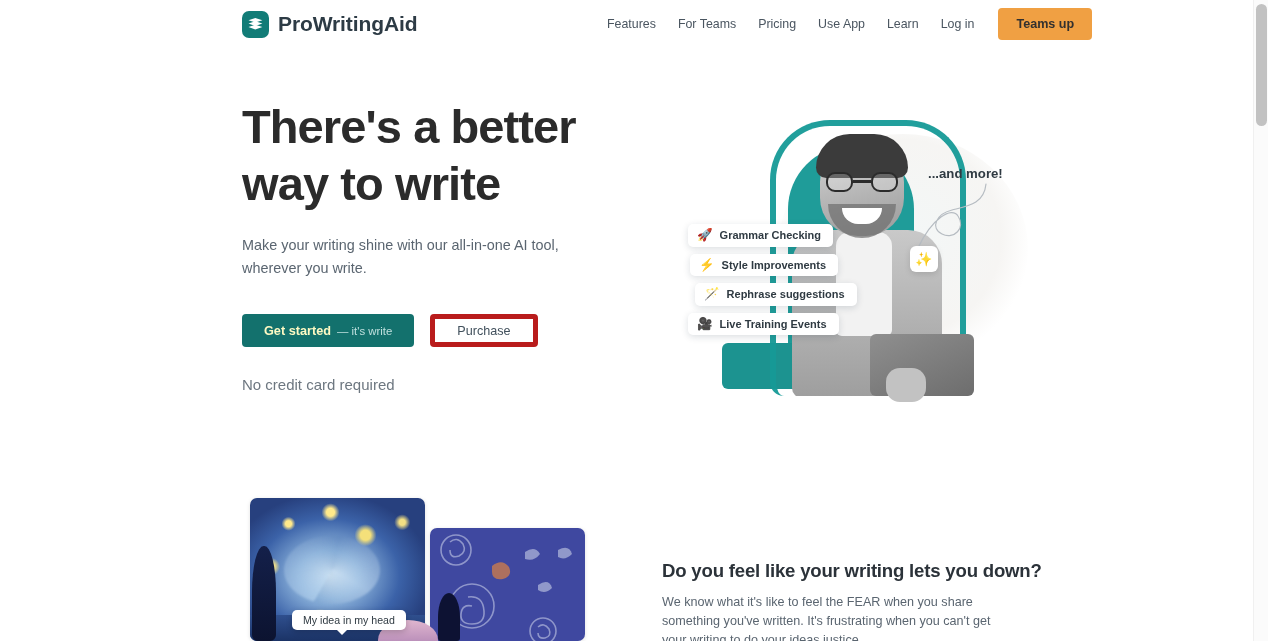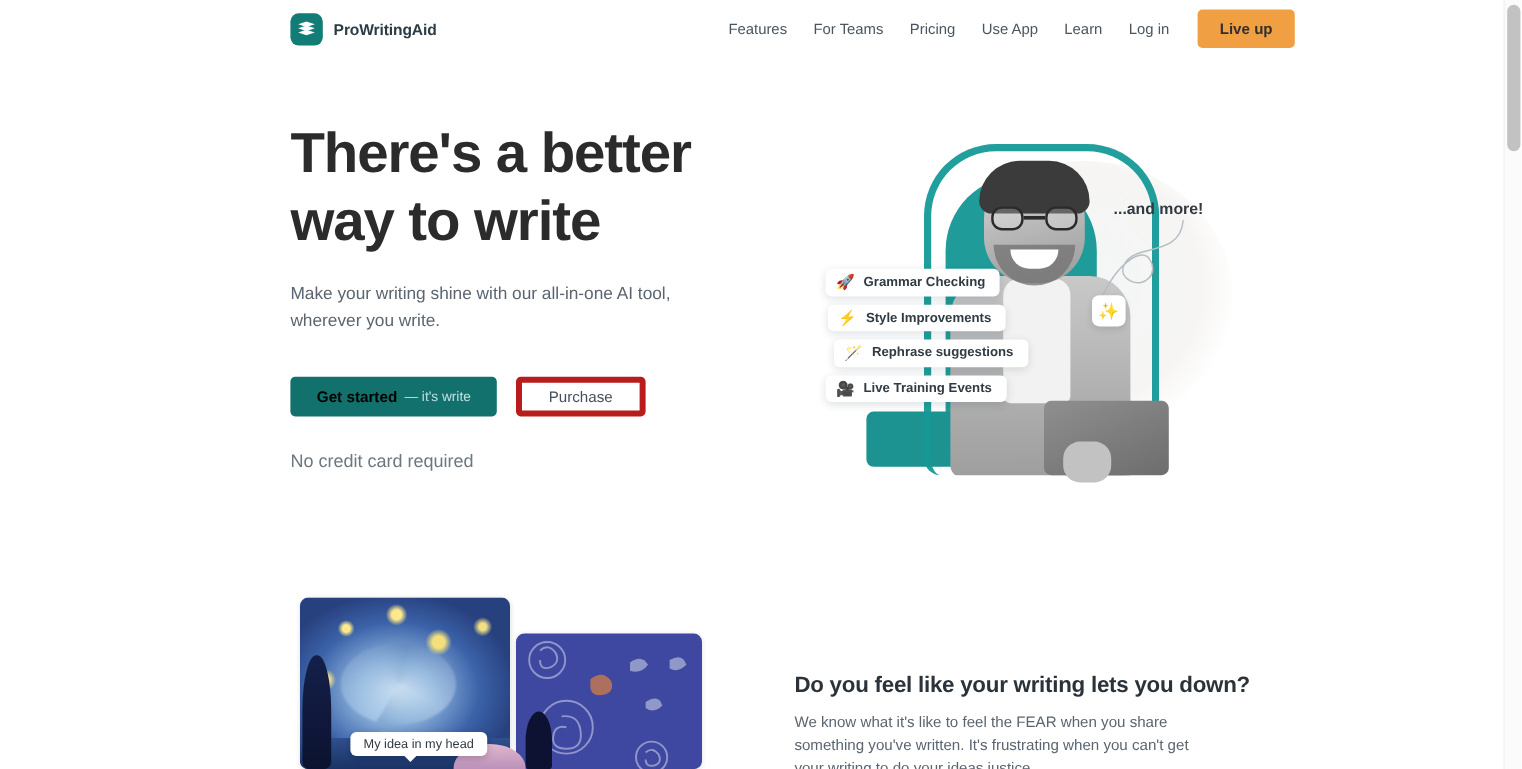--- a/index.html
+++ b/index.html
@@ -41,21 +41,21 @@
   .logo-mark {
     width: 27px; height: 27px;
     border-radius: 7px;
     background: #127c77;
     display: flex;
     align-items: center;
     justify-content: center;
     flex: none;
   }
   .brand-name {
-    font-size: 13px;
+    font-size: 21px;
     font-weight: bold;
     color: #2d3b45;
     letter-spacing: -0.1px;
     white-space: nowrap;
   }
   .nav {
     position: absolute;
     left: 596px;
     display: flex;
     align-items: center;
@@ -117,21 +117,21 @@
     padding: 0 22px;
     height: 33px;
     display: inline-flex;
     align-items: center;
     gap: 6px;
     cursor: pointer;
     font-family: inherit;
     white-space: nowrap;
   }
   .btn-primary .bp-main {
-    color: #000000;
+    color: #fef9c3;
     font-size: 12.7px;
     font-weight: bold;
   }
   .btn-primary .bp-sub {
     color: #bfe0de;
     font-size: 11.4px;
   }
   .btn-outline {
     background: #ffffff;
     border: 5px solid #b91c1c;
@@ -484,21 +484,21 @@
       <span class="brand-name">ProWritingAid</span>
     </div>
 
     <div class="nav">
       <a class="nav-link">Features</a>
       <a class="nav-link">For Teams</a>
       <a class="nav-link">Pricing</a>
       <a class="nav-link">Use App</a>
       <a class="nav-link">Learn</a>
       <a class="nav-link">Log in</a>
-      <button class="btn-signup">Live up</button>
+      <button class="btn-signup">Teams up</button>
     </div>
   </div>
 
   <div class="hero-copy">
     <h1 class="hero-title">
       <span>There's a better</span><br>
       <span>way to write</span>
     </h1>
     <p class="hero-sub">Make your writing shine with our all-in-one AI tool, wherever you write.</p>
 

